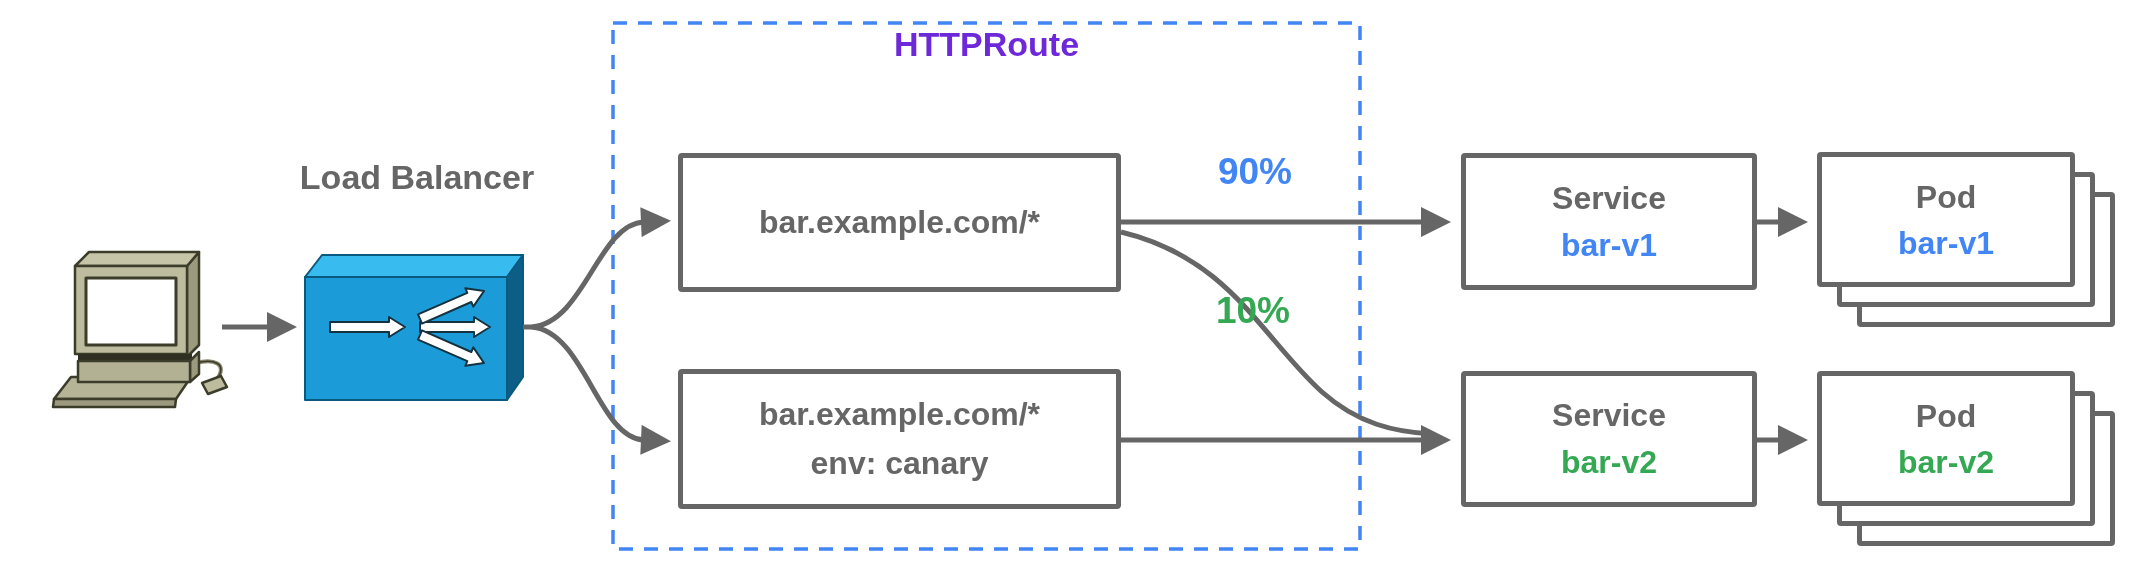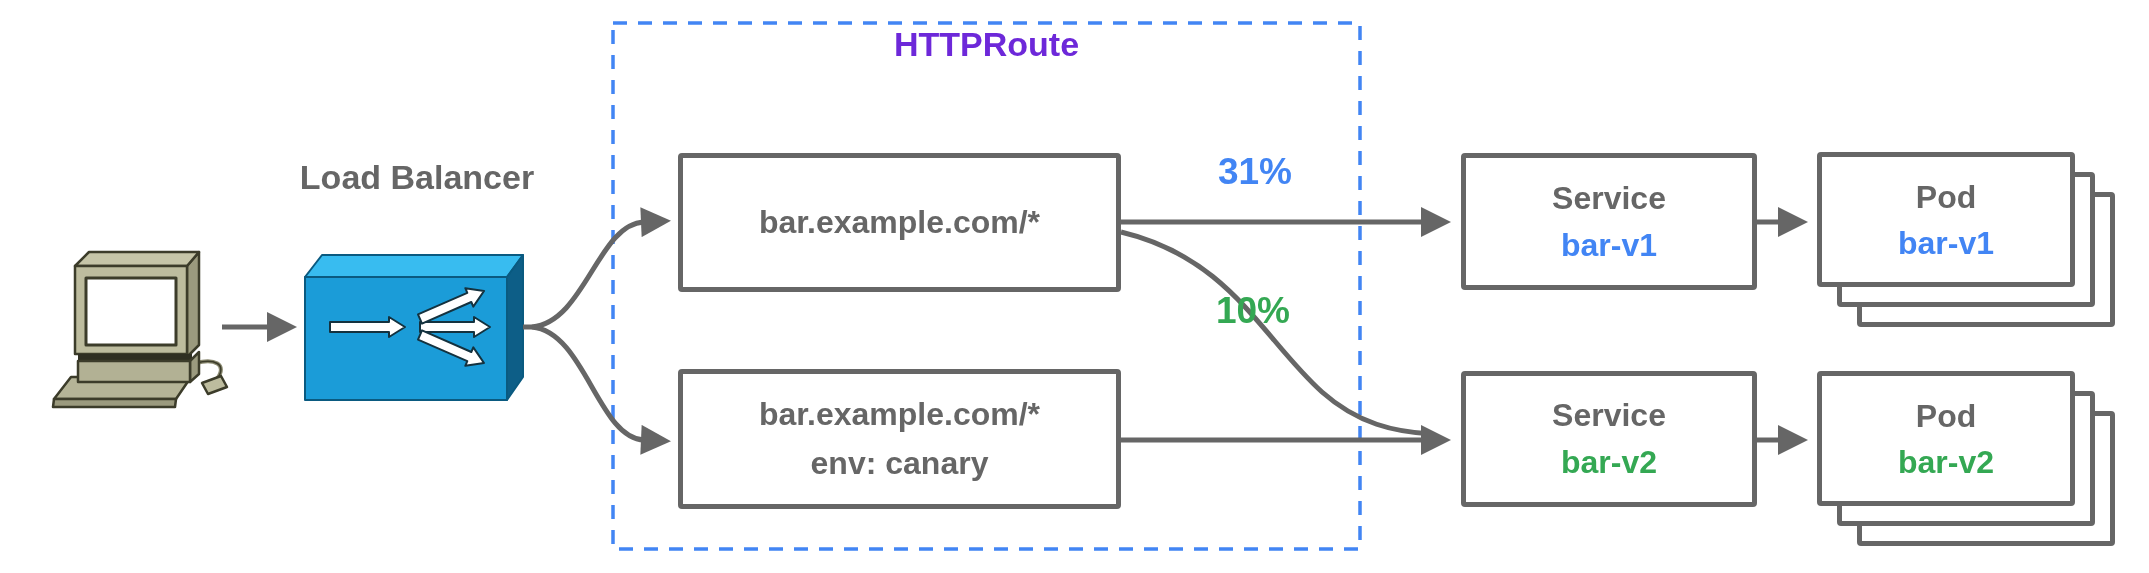--- a/index.html
+++ b/index.html
@@ -99,21 +99,21 @@
 
   <div class="gbox match match1">
     <div>bar.example.com/*</div>
   </div>
 
   <div class="gbox match match2">
     <div>bar.example.com/*</div>
     <div>env: canary</div>
   </div>
 
-  <div class="pct pct90 blue">31%</div>
+  <div class="pct pct90 blue">90%</div>
   <div class="pct pct10 green">10%</div>
 
   <div class="gbox svc svc1">
     <div>Service</div>
     <div class="blue">bar-v1</div>
   </div>
 
   <div class="gbox svc svc2">
     <div>Service</div>
     <div class="green">bar-v2</div>

